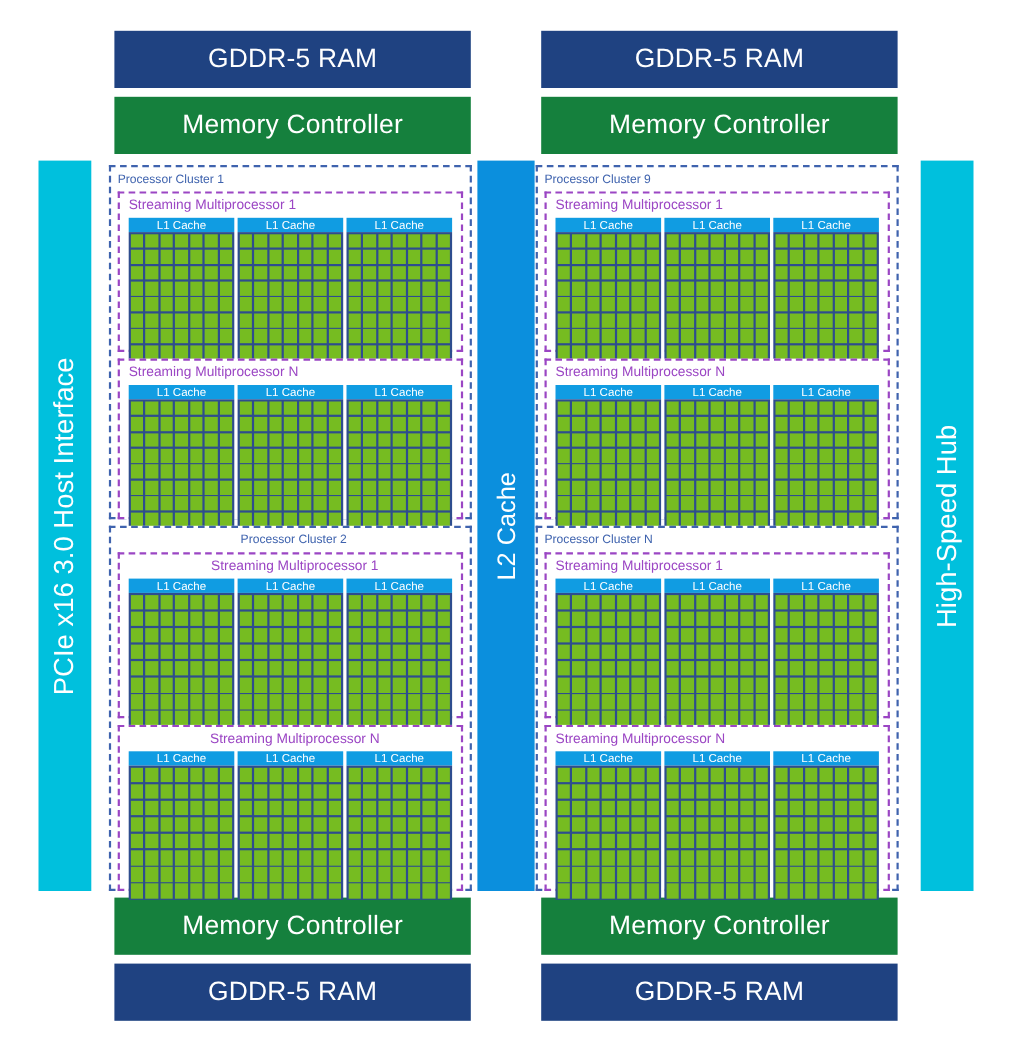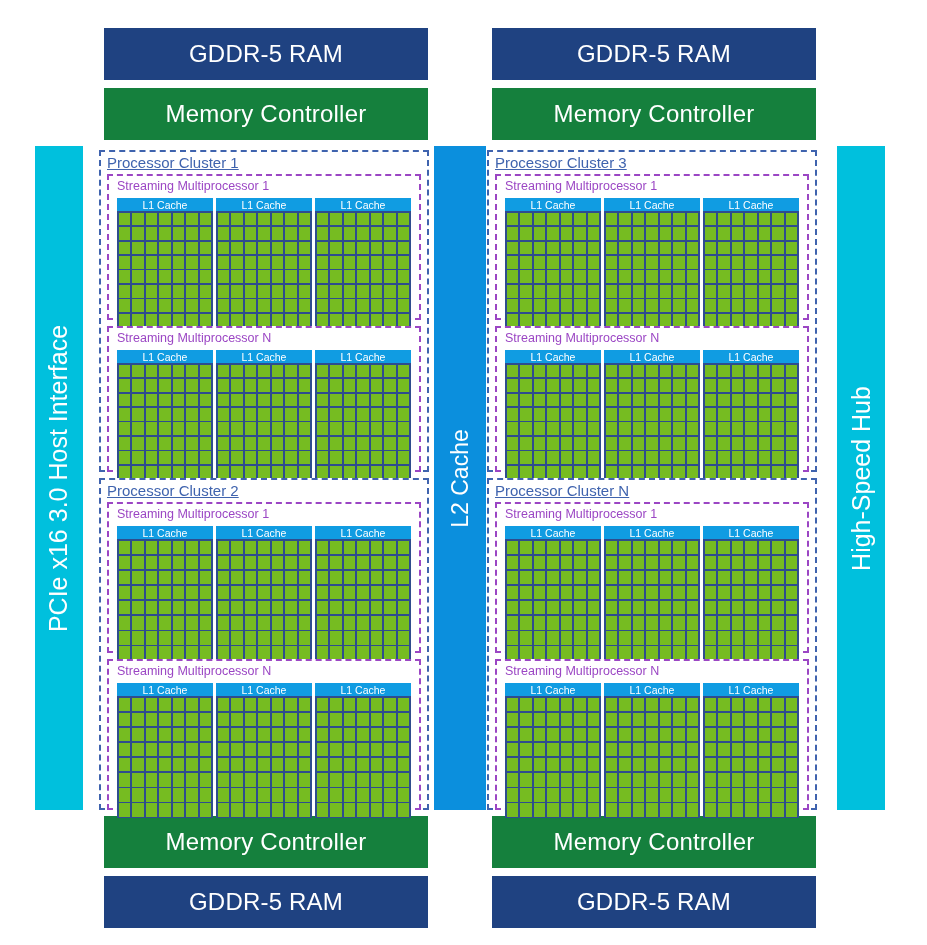--- a/index.html
+++ b/index.html
@@ -50,25 +50,24 @@
   .label-hub  { font-size: 25px; }
   .label-l2   { font-size: 23px; }
 
   
   .cluster {
     border: 2px dashed #3f63ae;
     background: #ffffff;
   }
   .cluster-title {
     color: #3f63ae;
-    font-size: 15px;
+    font-size: 11px;
     line-height: 14.5px;
     padding: 4px 0 0 6px;
     white-space: nowrap;
-    text-decoration: underline;
   }
 
   
   .sm {
     border: 2px dashed #9b46c4;
     background: #ffffff;
   }
   .sm-title {
     color: #9b46c4;
     font-size: 12.5px;
@@ -505,21 +504,21 @@
             <div class="sp"></div>
             <div class="sp"></div>
             <div class="sp"></div>
             <div class="sp"></div>
             <div class="sp"></div>
             <div class="sp"></div>
           </div>
         </div>
       </div>
     </div>
-    <div class="abs cluster" style="left: 99px; top: 478px; width: 330px; height: 332px;">
+    <div class="abs cluster" style="left: 99px; top: 478px; width: 330px; height: 332px; text-align: center;">
       <div class="cluster-title">Processor Cluster 2</div>
       <div class="abs sm" style="left: 6px; top: 22px; width: 314px; height: 151px;">
         <div class="sm-title">Streaming Multiprocessor 1</div>
         <div class="abs coreblock" style="left: 8px; top: 22px; width: 96px;">
           <div class="l1">L1 Cache</div>
           <div class="spgrid" style="grid-template-columns: repeat(7, 1fr); grid-template-rows: repeat(8, 13.5px);">
             <div class="sp"></div>
             <div class="sp"></div>
             <div class="sp"></div>
             <div class="sp"></div>
@@ -881,21 +880,21 @@
             <div class="sp"></div>
             <div class="sp"></div>
             <div class="sp"></div>
             <div class="sp"></div>
             <div class="sp"></div>
           </div>
         </div>
       </div>
     </div>
     <div class="abs cluster" style="left: 487px; top: 150px; width: 330px; height: 322px;">
-      <div class="cluster-title">Processor Cluster 3</div>
+      <div class="cluster-title">Processor Cluster 9</div>
       <div class="abs sm" style="left: 6px; top: 22px; width: 314px; height: 146px;">
         <div class="sm-title">Streaming Multiprocessor 1</div>
         <div class="abs coreblock" style="left: 8px; top: 22px; width: 96px;">
           <div class="l1">L1 Cache</div>
           <div class="spgrid" style="grid-template-columns: repeat(7, 1fr); grid-template-rows: repeat(8, 12.88px);">
             <div class="sp"></div>
             <div class="sp"></div>
             <div class="sp"></div>
             <div class="sp"></div>
             <div class="sp"></div>

